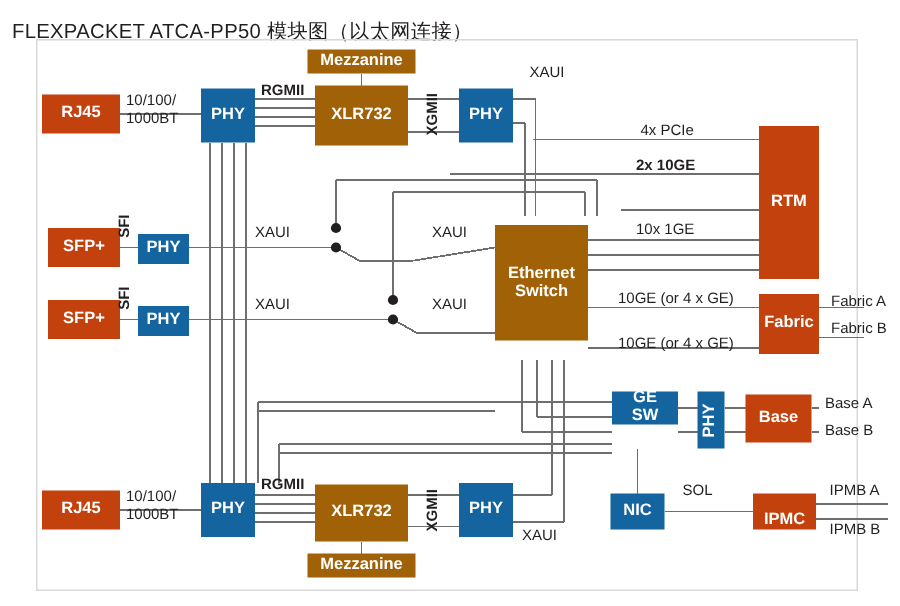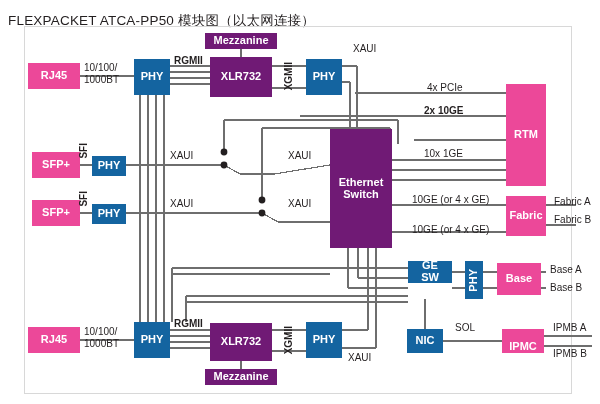--- a/index.html
+++ b/index.html
@@ -29,23 +29,23 @@
   svg.wires{position:absolute;left:0;top:0;width:600px;height:404px;}
 
   
   .blk{
     position:absolute;box-sizing:border-box;
     display:flex;align-items:center;justify-content:center;
     text-align:center;line-height:1.05;
     font-weight:bold;color:#ffffff;
     font-size:11px;
   }
-  .blk.gray{background:#ec4899;color:#ffffff;}
+  .blk.gray{background:#c2410c;color:#ffffff;}
   .blk.blue{background:#1464a0;color:#ffffff;}
-  .blk.orange{background:#701a75;color:#ffffff;}
+  .blk.orange{background:#a16207;color:#ffffff;}
 
   .vert{
     writing-mode:vertical-rl;
     transform:rotate(180deg);
   }
 
   
   .lbl{
     position:absolute;color:#231f20;font-size:10px;
     white-space:nowrap;line-height:1.15;
@@ -202,21 +202,21 @@
       </div>
       <div class="blk blue" style="left: 92px; top: 156px; width: 34px; height: 20px;">
         <span>PHY</span>
       </div>
       <div class="blk gray" style="left: 32px; top: 200px; width: 48px; height: 26px;">
         <span>SFP+</span>
       </div>
       <div class="blk blue" style="left: 92px; top: 204px; width: 34px; height: 20px;">
         <span>PHY</span>
       </div>
-      <div class="blk orange" style="left: 330px; top: 129px; width: 62px; height: 119px;">
+      <div class="blk orange" style="left: 330px; top: 150px; width: 62px; height: 77px;">
         <span>Ethernet<br>Switch</span>
       </div>
       <div class="blk gray" style="left: 506px; top: 84px; width: 40px; height: 102px;">
         <span>RTM</span>
       </div>
       <div class="blk gray" style="left: 506px; top: 196px; width: 40px; height: 40px;">
         <span>Fabric</span>
       </div>
       <div class="blk blue" style="left: 408px; top: 261px; width: 44px; height: 22px;">
         <span>GE<br>SW</span>

